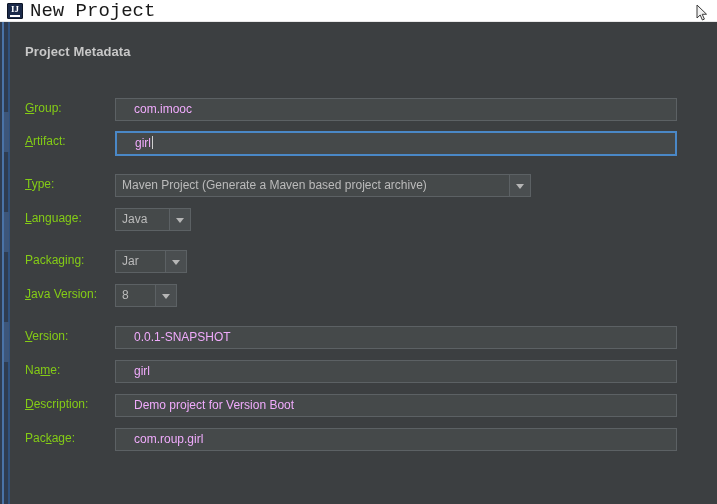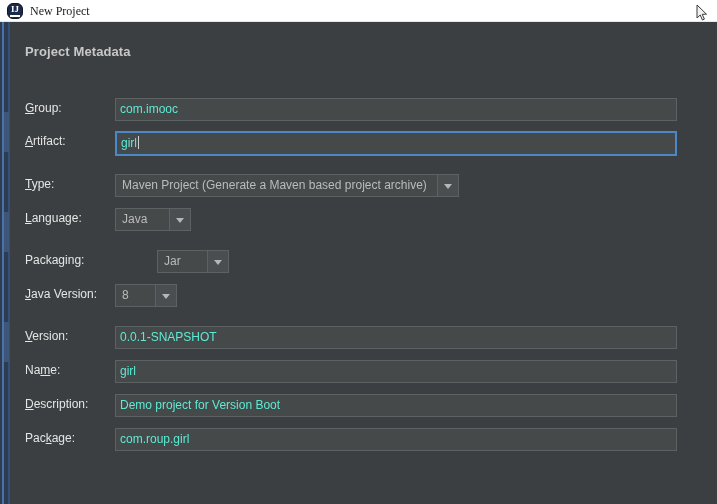--- a/index.html
+++ b/index.html
@@ -78,21 +78,21 @@
   }
   .title-icon {
     position: absolute;
     left: 7px;
     top: 3px;
     width: 16px;
     height: 16px;
     background: #1b2a4a;
     border: 1px solid #0d1526;
     box-sizing: border-box;
-    border-radius: 6px;
+    border-radius: 1px;
   }
   .title-icon .ij {
     position: absolute;
     left: 0;
     top: 0px;
     width: 14px;
     text-align: center;
     color: #ffffff;
     font-size: 9px;
     font-weight: bold;
@@ -105,23 +105,23 @@
     left: 2px;
     bottom: 1px;
     width: 10px;
     height: 2px;
     background: #ffffff;
   }
   .title-text {
     position: absolute;
     left: 30px;
     top: 2px;
-    font-size: 12px;
+    font-size: 19px;
     color: #1a1a1a;
-    font-family: Liberation Serif, serif;
+    font-family: Liberation Mono, monospace;
     line-height: 18px;
   }
 
   
   .left-sliver {
     position: absolute;
     left: 0;
     top: 22px;
     width: 10px;
     height: 482px;
@@ -176,39 +176,39 @@
     position: absolute;
     left: 0;
     width: 707px;
     height: 24px;
   }
   .lbl {
     position: absolute;
     left: 15px;
     top: 3px;
     font-size: 12px;
-    color: #e5e5e5;
+    color: #84cc16;
     white-space: nowrap;
   }
   .lbl u {
     text-decoration: underline;
   }
 
   .field {
     position: absolute;
     left: 105px;
     top: 0;
     height: 23px;
     background: #45494a;
     border: 1px solid #5c6164;
     box-sizing: border-box;
-    color: #5eead4;
+    color: #f0abfc;
     font-size: 12px;
     line-height: 21px;
-    padding-left: 4px;
+    padding-left: 18px;
     white-space: nowrap;
     overflow: hidden;
   }
   .field.wide { width: 562px; }
 
   .field.focused {
     border: 2px solid #4a88c7;
     background: #45494a;
     height: 25px;
     line-height: 21px;
@@ -255,23 +255,23 @@
     top: 50%;
     margin-left: -4px;
     margin-top: -2px;
     width: 0;
     height: 0;
     border-left: 4px solid transparent;
     border-right: 4px solid transparent;
     border-top: 5px solid #b6b6b6;
   }
 
-  .combo.type   { width: 344px; }
+  .combo.type   { width: 416px; }
   .combo.lang   { width: 76px; }
-  .combo.pack   { width: 72px; margin-left: 42px; }
+  .combo.pack   { width: 72px; }
   .combo.jver   { width: 62px; }
 
   
   .cursor {
     position: absolute;
     left: 696px;
     top: 4px;
     width: 12px;
     height: 18px;
     z-index: 50;

